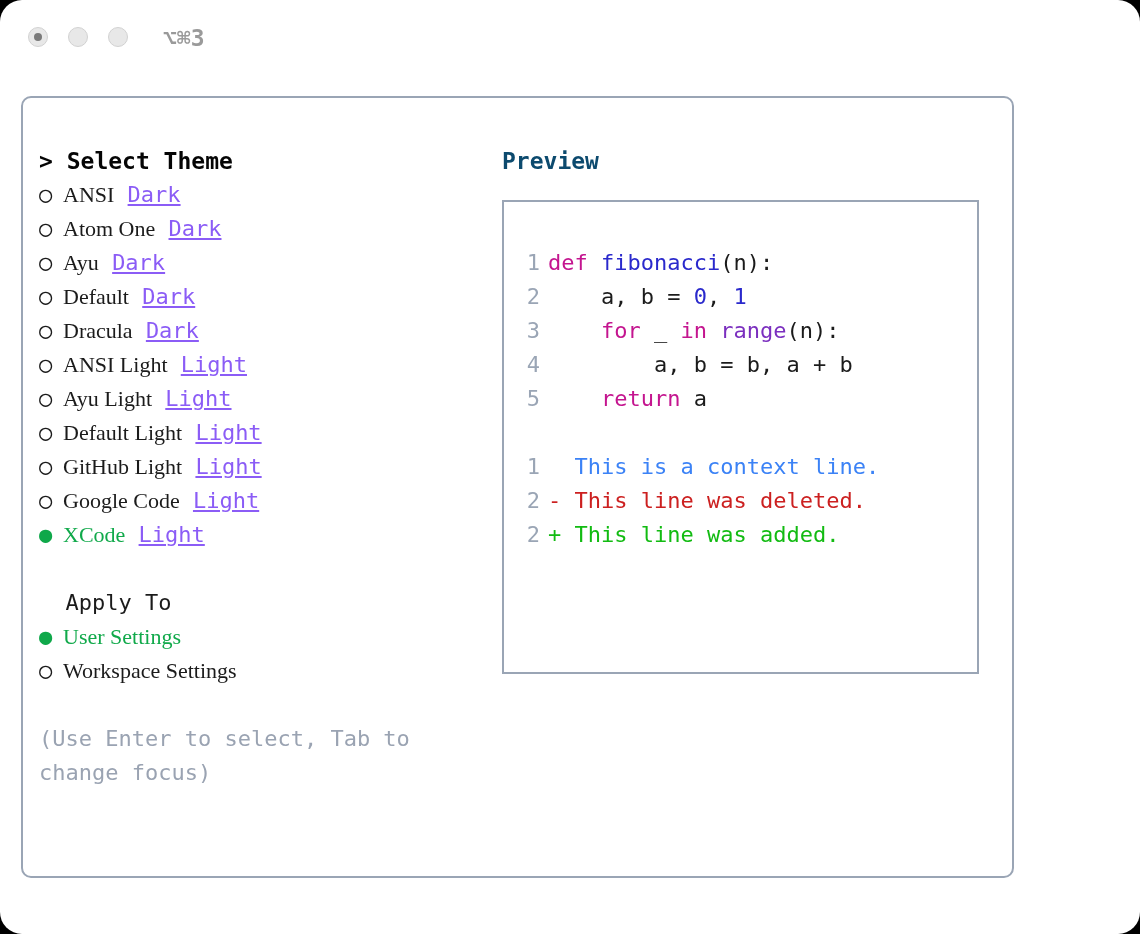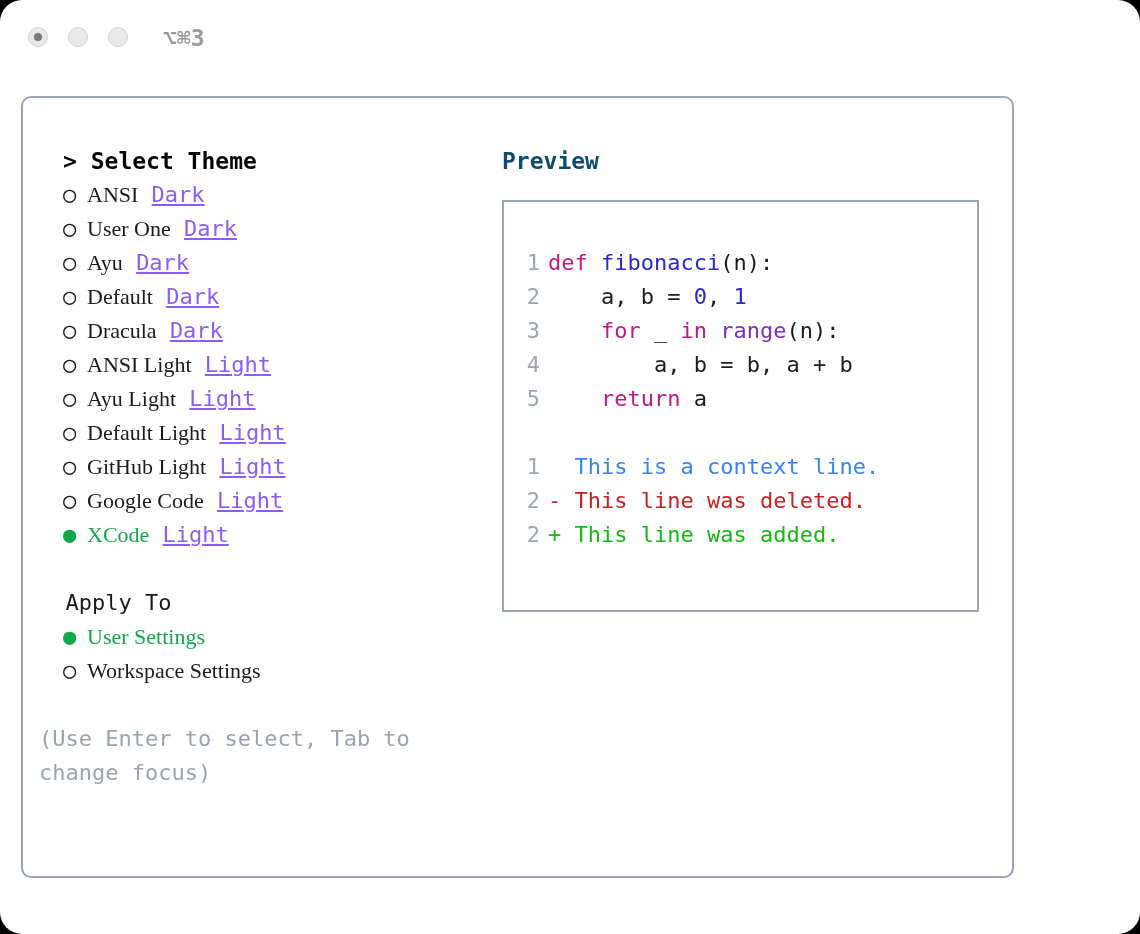--- a/index.html
+++ b/index.html
@@ -87,21 +87,20 @@
     top: 46px;
     width: 450px;
   }
 
   .row {
     height: 34px;
     line-height: 34px;
     font-size: 22px;
     white-space: pre;
     color: #1b1b1b;
-    margin-left: 24px;
   }
 
   .header-row {
     font-weight: bold;
     font-size: 23px;
     color: #050505;
   }
 
   .marker {
     display: inline-block;
@@ -145,21 +144,21 @@
     font-size: 23px;
     font-weight: bold;
     color: #0c4a6e;
     height: 34px;
     line-height: 34px;
   }
 
   #preview-box {
     margin-top: 22px;
     width: 477px;
-    height: 412px;
+    height: 474px;
     border: 2px solid #9aa5b5;
     box-sizing: border-box;
     background: #ffffff;
     position: relative;
   }
 
   #code-area {
     position: absolute;
     left: 14px;
     top: 44px;
@@ -212,21 +211,21 @@
   </div>
 
   <div id="panel">
 
     <div id="left-col">
 
       <div class="row header-row">&gt; Select Theme</div>
 
       <div id="theme-items">
           <div class="row"><span class="marker">○</span><span class="item-name">ANSI</span><span> </span><span class="item-kind">Dark</span></div>
-          <div class="row"><span class="marker">○</span><span class="item-name">User One</span><span> </span><span class="item-kind">Dark</span></div>
+          <div class="row"><span class="marker">○</span><span class="item-name">Atom One</span><span> </span><span class="item-kind">Dark</span></div>
           <div class="row"><span class="marker">○</span><span class="item-name">Ayu</span><span> </span><span class="item-kind">Dark</span></div>
           <div class="row"><span class="marker">○</span><span class="item-name">Default</span><span> </span><span class="item-kind">Dark</span></div>
           <div class="row"><span class="marker">○</span><span class="item-name">Dracula</span><span> </span><span class="item-kind">Dark</span></div>
           <div class="row"><span class="marker">○</span><span class="item-name">ANSI Light</span><span> </span><span class="item-kind">Light</span></div>
           <div class="row"><span class="marker">○</span><span class="item-name">Ayu Light</span><span> </span><span class="item-kind">Light</span></div>
           <div class="row"><span class="marker">○</span><span class="item-name">Default Light</span><span> </span><span class="item-kind">Light</span></div>
           <div class="row"><span class="marker">○</span><span class="item-name">GitHub Light</span><span> </span><span class="item-kind">Light</span></div>
           <div class="row"><span class="marker">○</span><span class="item-name">Google Code</span><span> </span><span class="item-kind">Light</span></div>
           <div class="row"><span class="marker sel">●</span><span class="item-name selected">XCode</span><span> </span><span class="item-kind">Light</span></div>
         </div>

